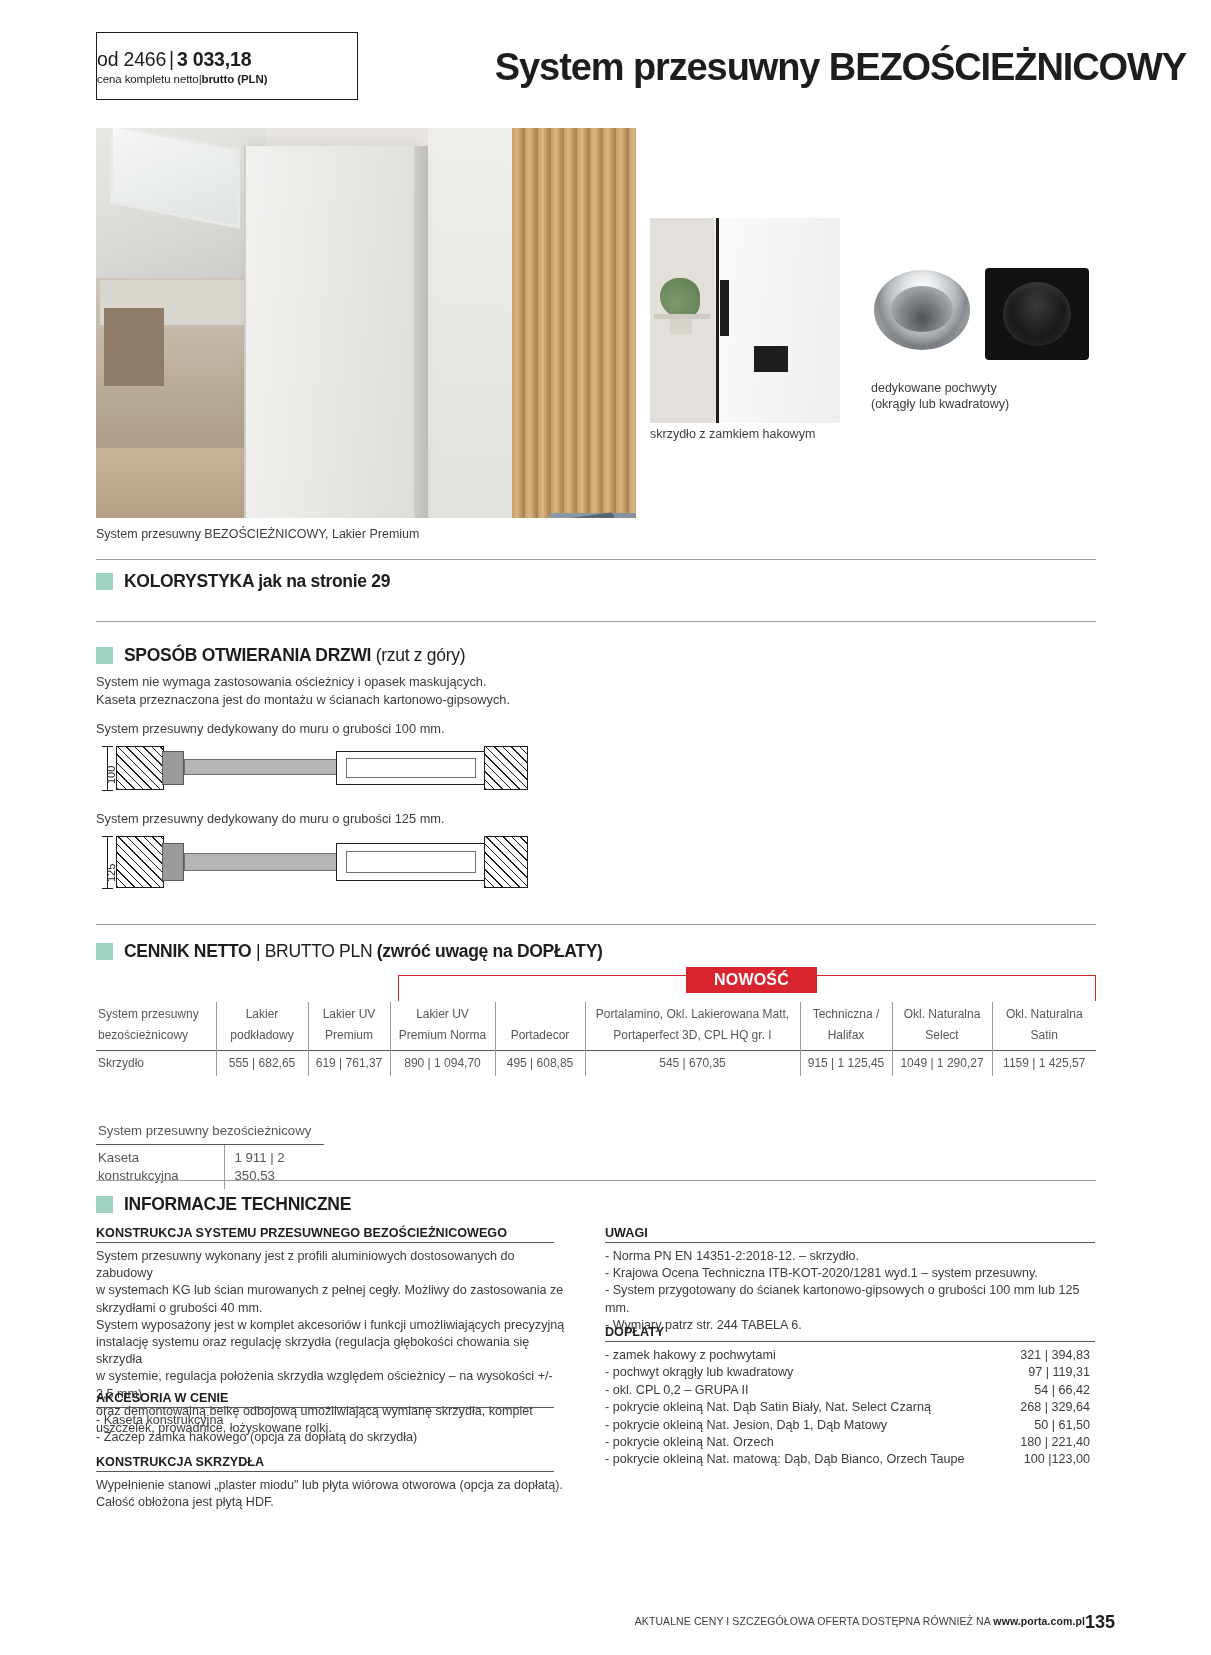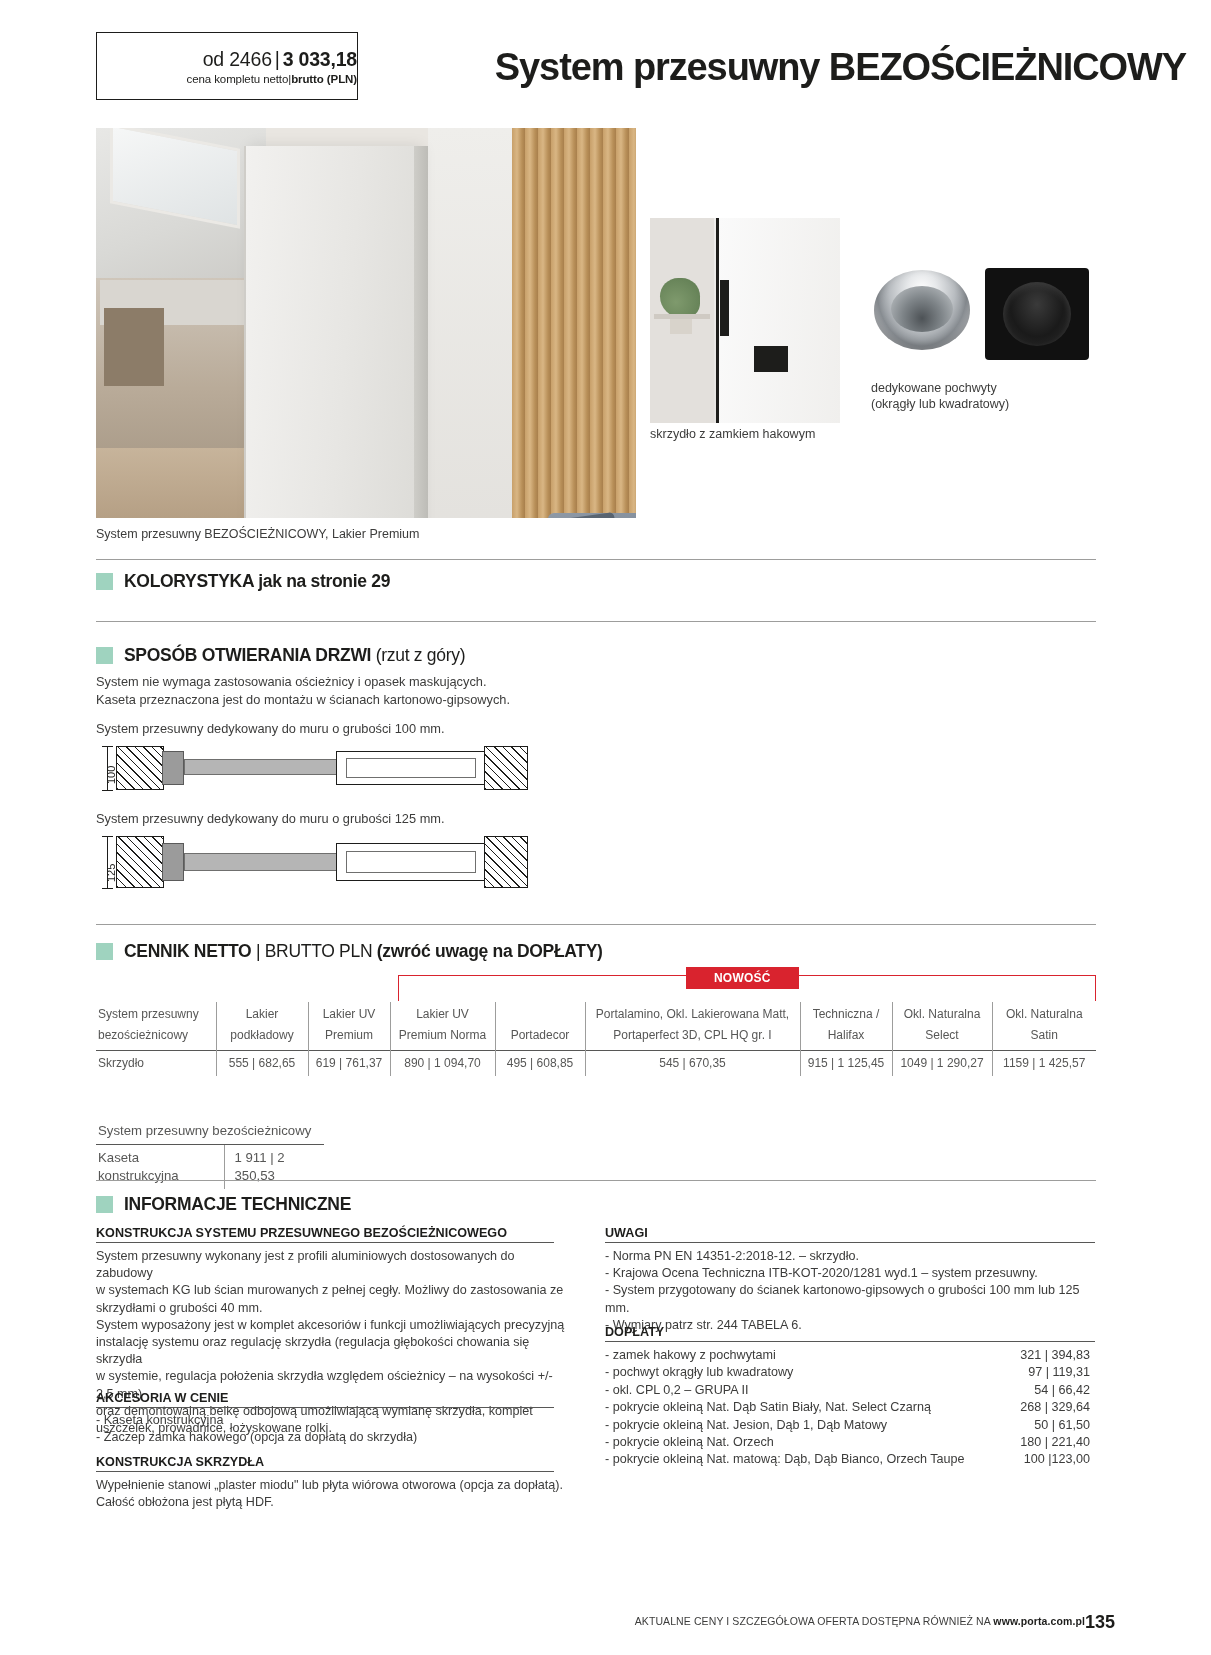--- a/index.html
+++ b/index.html
@@ -12,21 +12,21 @@
     position: relative;
     overflow: hidden;
   }
   .page { position: relative; width:1211px; height:1655px; }
 
   
   .header { position:absolute; left:96px; top:32px; width:1000px; height:72px; }
   .price-box {
     position:absolute; left:0; top:0; width:262px; height:68px;
     border:1px solid #1d1d1b; background:#fff;
-    display:flex; flex-direction:column; align-items:flex-end; justify-content:center;
+    display:flex; flex-direction:column; align-items:flex-start; justify-content:center;
   }
   .price-line1 { font-size:19.5px; color:#1d1d1b; letter-spacing:-0.2px; white-space:nowrap; }
   .price-line1 .light { font-weight:400; }
   .price-line1 .sep { color:#1d1d1b; font-weight:300; margin:0 3px; }
   .price-line1 .bold { font-weight:700; }
   .price-line2 { font-size:11.5px; color:#1d1d1b; margin-top:2px; white-space:nowrap; letter-spacing:-0.1px;}
   .price-line2 .bold { font-weight:700; }
 
   .main-title {
     position:absolute; left:280px; top:8px; width:810px;
@@ -174,21 +174,21 @@
   .leaf-box {
     position:absolute; background:#ffffff; border:1.3px solid #1d1d1b;
   }
   .leaf-inner { position:absolute; background:#fff; border:1px solid #6f6f6e; }
   .grey-fill { position:absolute; background:#b5b5b5; border:1px solid #6f6f6e; }
 
   
   .nowosc-frame { position:absolute; border:1.3px solid #d9232e; border-bottom:none; }
   .nowosc-badge {
     position:absolute; background:#d9232e; color:#fff;
-    font-size:12px; font-weight:700; letter-spacing:.2px;
+    font-size:16px; font-weight:700; letter-spacing:.2px;
     padding:4px 28px; white-space:nowrap;
   }
 
   table.price { position:absolute; border-collapse:collapse; }
   table.price th, table.price td {
     font-weight:400; color:#575756; font-size:12px; text-align:center;
     padding:2px 4px; vertical-align:middle; line-height:21px;
   }
   table.price th { vertical-align:bottom; padding-bottom:4px; }
   table.price .vline { border-left:1px solid #9d9d9c; }

